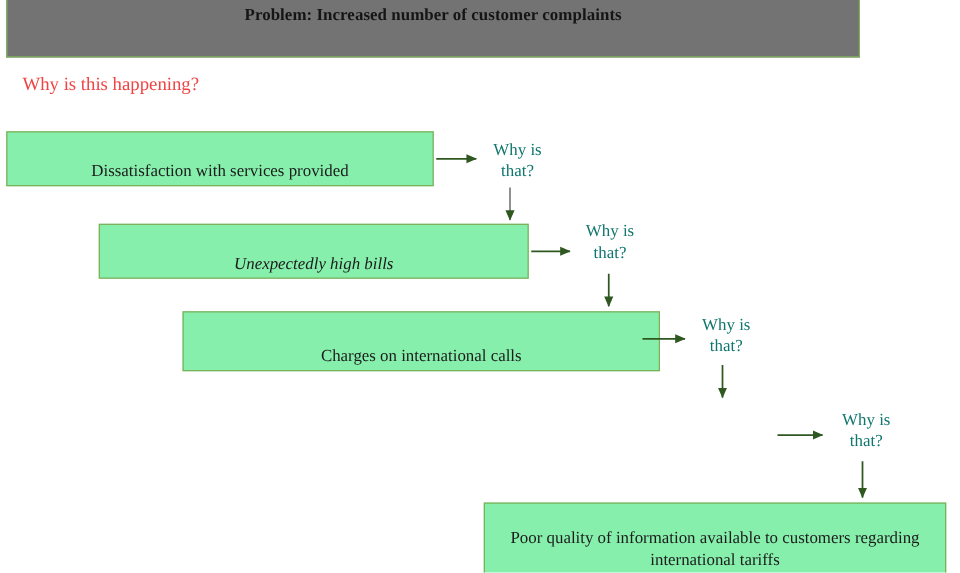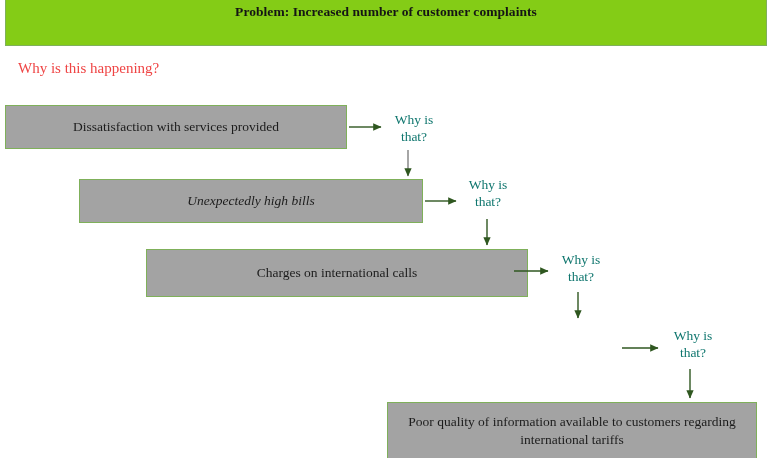--- a/index.html
+++ b/index.html
@@ -21,26 +21,26 @@
     top: 0;
     width: 768px;
     height: 458px;
   }
 
   
   .problem-banner {
     position: absolute;
     left: 5px;
     top: 0px;
-    width: 762px;
+    width: 683px;
     height: 46px;
     border: 1px solid #7fb05a;
     border-top: none;
     box-sizing: border-box;
-    background: #84cc16;
+    background: #737373;
   }
   .problem-title {
     position: absolute;
     left: 0;
     top: 4px;
     width: 100%;
     text-align: center;
     font-weight: bold;
     font-size: 13.5px;
     letter-spacing: 0.05px;
@@ -54,23 +54,23 @@
     top: 60px;
     font-size: 15px;
     color: #ef4444;
   }
 
   
   .cause-box {
     position: absolute;
     box-sizing: border-box;
     border: 1px solid #7fb05a;
-    background: #a3a3a3;
+    background: #86efac;
     display: flex;
-    align-items: center;
+    align-items: flex-end;
     justify-content: center;
     text-align: center;
     font-size: 13.5px;
     line-height: 1.35;
     color: #1c1c1c;
     padding: 2px 10px;
   }
   .cause-box .cause-text {
     display: block;
     width: 100%;

